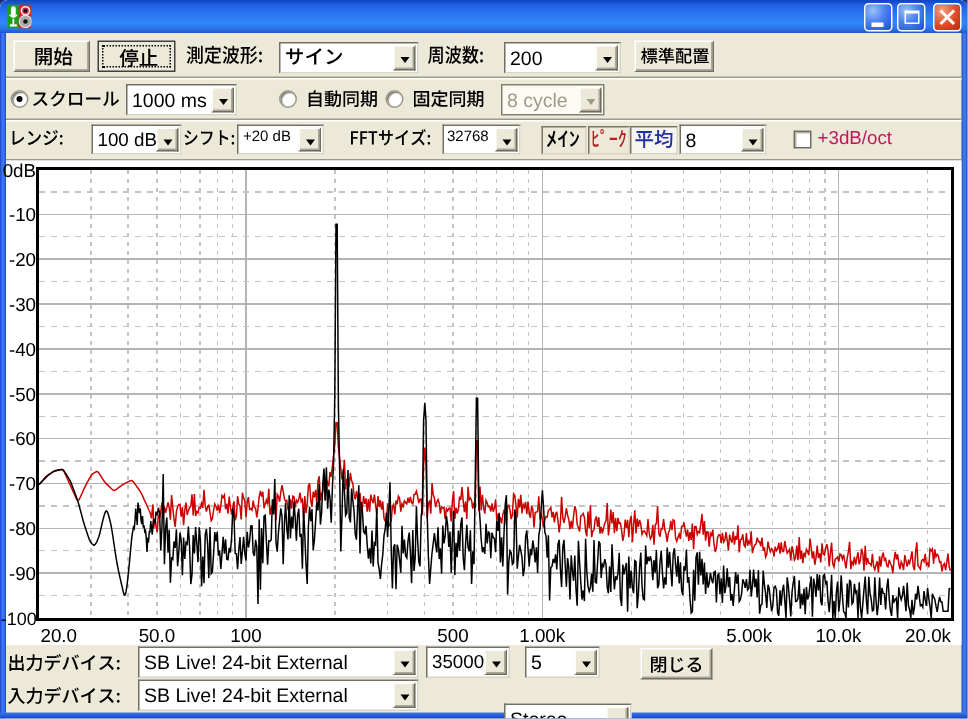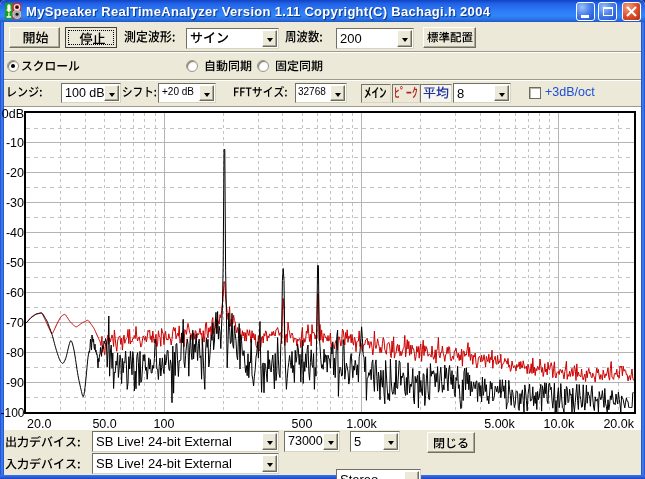--- a/index.html
+++ b/index.html
@@ -23,40 +23,39 @@
 .drop{position:absolute;right:1px;top:1px;bottom:1px;width:15px;background:#ece9d8;
  border:1px solid;border-color:#fff #6d6a5e #6d6a5e #fff;box-shadow:inset -1px -1px 0 #aca899}
 .drop:after{content:"";position:absolute;left:3.5px;top:7px;border:3.5px solid transparent;border-top:4px solid #000;border-bottom:none}
 .dropg:after{border-top-color:#9c9a8c}
 .radio{position:absolute;width:12px;height:12px;border-radius:50%;background:#fff;
  border:1px solid #9a9786;box-shadow:inset 1px 1px 1px #77746a}
 .radio.sel:after{content:"";position:absolute;left:3px;top:3px;width:4px;height:4px;border-radius:50%;background:#000}
 .tgl{position:absolute;border:1px solid;border-color:#7a7666 #d8d5c5 #d8d5c5 #7a7666;background:#ece9d8}
 .sep{position:absolute;left:4px;width:637px;height:2px;
  background:linear-gradient(180deg,#9d9a8b 0 50%,#fff 50% 100%)}
-.lat{position:absolute;font-size:13px;color:#1d4ed8;white-space:nowrap}
+.lat{position:absolute;font-size:13px;color:#be185d;white-space:nowrap}
 .chk{position:absolute;left:529px;top:87px;width:12px;height:12px;background:#fff;
  border:1px solid #6e6b60;box-shadow:inset 1px 1px 0 #b9b6a5}
 </style></head>
 <body>
 <div id="win">
 <div id="tbar">
       <svg style="position:absolute;left:5px;top:3px" width="16" height="16" viewBox="0 0 16 16">
 <rect x="0" y="0" width="7.5" height="16" rx="1" fill="#18a018"></rect>
 <rect x="7.5" y="0" width="8.5" height="16" rx="1" fill="#d42a1e"></rect>
 <rect x="2.3" y="1.2" width="3.2" height="7.5" rx="1.6" fill="#fff"></rect>
 <path d="M1.4 6.8q2.4 3 4.9 0" stroke="#e8ffe8" fill="none" stroke-width="1"></path>
 <rect x="3.3" y="9.5" width="1.2" height="4" fill="#fff"></rect>
         <rect x="1.6" y="13.2" width="4.6" height="1.5" fill="#fff"></rect>
 <circle cx="12" cy="4.2" r="2.7" fill="#c23" stroke="#eee" stroke-width="1.1"></circle>
 <circle cx="12" cy="4.2" r="1.2" fill="#111"></circle>
 <circle cx="12" cy="11.3" r="4.1" fill="#aaa" stroke="#ddd" stroke-width="0.8"></circle>
 <circle cx="12" cy="11.3" r="1.5" fill="#111"></circle>
 </svg>
-<div id="ttext">MySpeaker  RealTimeAnalyzer  Version 1.11  Copyright(C) Bachagi.h 2004</div>
 <div class="wbtn wb-blue" style="left:576px">
         <div style="position:absolute;left:4px;top:12px;width:8px;height:3px;background:#fff"></div>
       </div>
 <div class="wbtn wb-blue" style="left:598px">
         <div style="position:absolute;left:4px;top:4px;width:10px;height:9px;border:1px solid #fff;border-top:2px solid #fff"></div>
       </div>
 <div class="wbtn wb-red" style="left:622px">
         <svg width="17" height="17" style="position:absolute;left:0;top:0">
           <path d="M4 4L13 13M13 4L4 13" stroke="#fff" stroke-width="2"></path>
         </svg>
@@ -74,22 +73,30 @@
       <div class="drop"></div>
     </div>
 <div class="combo" style="left:336px;top:28px;width:78px;height:21px">
       <div class="txt">200</div>
       <div class="drop"></div>
     </div>
 <div class="btn2" style="left:423px;top:27px;width:53px;height:21px"></div>
 <div class="sep" style="top:51px"></div>
 
 <div class="radio sel" style="left:7px;top:60px"></div>
+<div class="combo" style="left:84px;top:56px;width:74px;height:21px">
+      <div class="txt">1000 ms</div>
+      <div class="drop"></div>
+    </div>
 <div class="radio" style="left:186px;top:60px"></div>
 <div class="radio" style="left:257px;top:60px"></div>
+<div class="combo" style="left:334px;top:56px;width:69px;height:21px;background:#fbfaf3;border-color:#82806f">
+ <div class="txt" style="color:#9c9a8c">8 cycle</div>
+      <div class="drop dropg"></div>
+    </div>
 <div class="sep" style="top:79px"></div>
 
 <div class="combo" style="left:61px;top:83px;width:60px;height:20px">
       <div class="txt" style="font-size:12.5px">100 dB</div>
       <div class="drop"></div>
     </div>
 <div class="combo" style="left:158px;top:83px;width:58px;height:20px">
       <div class="txt" style="font-size:10px">+20 dB</div>
       <div class="drop"></div>
     </div>
@@ -140,21 +147,21 @@
 <polyline points="26,322.9 26.5,322.5 27,322 27.5,321.4 28,320.8 28.5,320.2 29,319.6 29.5,319 30,318.4 30.5,317.9 31,317.4 31.5,317 32,316.6 32.5,316.3 33,316 33.5,315.7 34,315.4 34.5,315.1 35,314.8 35.5,314.6 36,314.3 36.5,314.1 37,314 37.5,313.9 38,313.7 38.5,313.6 39,313.5 39.5,313.4 40,313.2 40.5,313.1 41,313 41.5,313.1 42,313.4 42.5,314.1 43,315 43.5,316.1 44,317.2 44.5,318.3 45,319.4 45.5,320.5 46,321.6 46.5,322.7 47,323.8 47.5,324.9 48,326 48.5,327.1 49,328.2 49.5,329.3 50,330.4 50.5,331.5 51,332.6 51.5,333.3 52,333.6 52.5,333.3 53,332.6 53.5,331.5 54,330.4 54.5,329.3 55,328.2 55.5,327.1 56,326 56.5,324.9 57,323.9 57.5,322.9 58,321.9 58.5,321 59,320.1 59.5,319.1 60,318.2 60.5,317.4 61,316.7 61.5,316.1 62,315.7 62.5,315.4 63,315.1 63.5,314.8 64,314.6 64.5,314.4 65,314.5 65.5,314.9 66,315.5 66.5,316.3 67,317 67.5,317.8 68,318.6 68.5,319.4 69,320.1 69.5,320.9 70,321.5 70.5,322.1 71,322.6 71.5,323.1 72,323.6 72.5,324.1 73,324.5 73.5,325 74,325.5 74.5,326 75,326.4 75.5,326.7 76,326.9 76.5,326.8 77,326.6 77.5,326.3 78,325.9 78.5,325.5 79,325.1 79.5,324.8 80,324.4 80.5,324 81,323.7 81.5,323.3 82,323 82.5,322.7 83,322.4 83.5,322.2 84,321.9 84.5,321.7 85,321.4 85.5,321.2 86,320.9 86.5,320.7 87,320.4 87.5,320.3 88,320.5 88.5,320.8 89,321.3 89.5,322 90,322.7 90.5,323.4 91,324.1 91.5,324.8 92,325.5 92.5,326.2 93,326.9 93.5,327.7 94,328.5 94.5,329.5 95,330.5 95.5,331.6 96,332.8 96.5,333.9 97,335 97.5,336.1 98,337.2 98.5,338.4 99,339.5 99.5,340.5 100,341.5 100.5,343.4 101,345.6 101.5,339.8 102,336.3 102.5,352.2 103,347.4 103.5,347.7 104,350.8 104.8,354.6 105.6,343.1 106.4,345.5 107.2,340.9 108,335 108.8,344.3 109.6,337.8 110.4,341.8 111.2,338.6 112,334.9 112.8,338.3 113.6,346.5 114.4,330 115.2,338.3 116,346.3 116.8,351.3 117.6,341.1 118.4,337.8 119.2,336.4 120,336.4 120.8,344.4 121.6,338.1 122.4,350.1 123.2,340 124,335.1 124.8,343.3 125.6,340.3 126.4,338.3 127.2,337.6 128,329.5 128.8,343.6 129.6,329.4 130.4,344 131.2,341 132,341.9 132.8,338.3 133.6,338.7 134.4,335.6 135.2,338.6 136,326.5 136.8,337.1 137.6,341 138.4,337.8 139.2,336.8 140,341.6 140.8,347.1 141.6,345.7 142.4,340 143.2,335.9 144,337.6 144.8,340.4 145.6,336.4 146.4,342 147.2,337.4 148,330.4 148.8,331.7 149.6,330 150.4,339.5 151.2,335.8 152,342.4 152.8,331 153.6,338.3 154.4,343 155.2,338.2 156,334.2 156.8,346.8 157.6,344.2 158.4,330.8 159.2,336.1 160,337.2 160.8,346.3 161.6,328.5 162.4,331.9 163.2,334 164,344.6 164.8,334.8 165.6,331.4 166.4,339.6 167.2,339 168,340.1 168.8,333.8 169.6,338.4 170.4,338.7 171.2,345 172,339.2 172.8,331.1 173.6,327.3 174.4,331.1 175.2,327.8 176,338.8 176.8,335.8 177.6,333.3 178.4,336.3 179.2,325.9 180,343.1 180.8,338.9 181.6,337.7 182.4,339.8 183.2,331.1 184,346.9 184.8,329.6 185.6,331 186.4,334.4 187.2,328.3 188,323.4 188.8,327.6 189.6,332.4 190.4,334.4 191.2,333.7 192,339.6 192.8,340.7 193.6,332.9 194.4,339.2 195.2,330.7 196,331.3 196.8,338.2 197.6,333.4 198.4,334.8 199.2,332.9 200,328.4 200.8,334.4 201.6,333.2 202.4,345.3 203.2,330.7 204,342.1 204.8,335.9 205.6,324 206.4,322.2 207.2,333.8 208,338 208.8,327.8 209.6,331.6 210.4,326.6 211.2,335.4 212,320.7 212.8,317.5 213.6,333.7 214.4,329.1 215.2,327.9 216,319 216.8,333.4 217.6,320.2 218.4,321.8 219.2,324.1 220,314.7 220.8,317.8 221.6,310.6 222.4,303.5 223.2,296.3 224,281.9 224.8,281.9 225.6,298.1 226.4,305.3 227.2,312.4 228,319.6 228.8,316.8 229.6,306.6 230.4,326.3 231.2,319.3 232,322.5 232.8,323.7 233.6,315.2 234.4,320.5 235.2,322.1 236,329.6 236.8,332.9 237.6,327.5 238.4,331.8 239.2,334.5 240,328.5 240.8,340.3 241.6,338.6 242.4,330.7 243.2,336 244,332.2 244.8,341.1 245.6,332.7 246.4,341.1 247.2,329.7 248,333.3 248.8,335.5 249.6,329.8 250.4,336.9 251.2,342.8 252,330.7 252.8,338 253.6,333.4 254.4,339.8 255.2,334.3 256,345.5 256.8,347.5 257.6,348.1 258.4,335.6 259.2,350.8 260,349.5 260.8,347.2 261.6,337.6 262.4,336.2 263.2,343 264,333.7 264.8,336.1 265.6,330.8 266.4,332.1 267.2,341.1 268,335.8 268.8,337.7 269.6,333.9 270.4,335.1 271.2,335.9 272,331.8 272.8,335.3 273.6,331.3 274.4,335.1 275.2,336 276,329.7 276.8,329.4 277.6,327.5 278.4,330.8 279.2,335.4 280,332.9 280.8,332.9 281.6,343.6 282.4,310.3 283.2,298.4 284,310.3 284.8,345.6 285.6,335.3 286.4,334.1 287.2,342.4 288,322.1 288.8,329.8 289.6,332 290.4,338.1 291.2,334.7 292,333 292.8,335.5 293.6,342.4 294.4,338 295.2,338.7 296,338.2 296.8,346.1 297.6,339.2 298.4,340.6 299.2,338.9 300,338.7 300.8,347.6 301.6,334.2 302.4,327.4 303.2,345.9 304,338.4 304.8,342.3 305.6,339.7 306.4,331.1 307.2,333.3 308,324.7 308.8,333.9 309.6,341.5 310.4,334.3 311.2,346 312,324.6 312.8,333.2 313.6,332 314.4,333.6 315.2,339.1 316,334.9 316.8,338.6 317.6,293.9 318.4,293.9 319.2,340.6 320,324.4 320.8,340.2 321.6,329.9 322.4,338.6 323.2,342.4 324,333.6 324.8,335.3 325.6,337.9 326.4,337.4 327.2,341 328,335.5 328.8,341.1 329.6,338.7 330.4,332.9 331.2,347.1 332,343.2 332.8,344.3 333.6,345.4 334.4,348.9 335.2,343.1 336,340.5 336.8,341.9 337.6,350.1 338.4,337.1 339.2,336.8 340,340.2 340.8,346.1 341.6,343.3 342.4,329.2 343.2,330.3 344,337.2 344.8,344.9 345.6,332.5 346.4,338.4 347.2,329.8 348,342.3 348.8,336.3 349.6,338.3 350.4,334.6 351.2,342.8 352,334.4 352.8,342 353.6,345.2 354.4,337.3 355.2,339.5 356,351.7 356.8,341.7 357.6,341.3 358.4,341.1 359.2,330.9 360,346.4 360.8,343.2 361.6,346.2 362.4,351.6 363.2,346.7 364,344.3 364.8,344.7 365.6,340.1 366.4,339.7 367.2,338.2 368,344.9 368.8,341.3 369.6,348.2 370.4,342.2 371.2,341.6 372,347.2 372.8,355 373.6,348.3 374.4,331.2 375.2,345.3 376,348.5 376.8,344.4 377.6,338.8 378.4,343.4 379.2,346.5 380,352.8 380.8,347.3 381.6,352.5 382.4,343.8 383.2,337.4 384,340.1 384.8,349.6 385.6,351.9 386.4,354.3 387.2,344.1 388,343.5 388.8,342.3 389.6,345 390.4,353.9 391.2,357.6 392,341 392.8,352.2 393.6,336.8 394.4,358.1 395.2,354.1 396,353.2 396.8,346.5 397.6,344.3 398.4,351.3 399.2,344.9 400,355.8 400.8,351.3 401.6,355.5 402.4,351.9 403.2,348.7 404,347.2 404.8,335.4 405.6,356.9 406.4,350.3 407.2,339.7 408,349 408.8,341.4 409.6,355.4 410.4,345.3 411.2,354.2 412,345.2 412.8,349 413.6,348.7 414.4,353.5 415.2,360.6 416,356.6 416.8,346.4 417.6,352 418.4,346.5 419.2,358.2 420,347.2 420.8,344 421.6,361.4 422.4,349.3 423.2,340.2 424,355.6 424.8,345.7 425.6,351.3 426.4,346.7 427.2,349.6 428,356.2 428.8,354.3 429.6,354 430.4,355.4 431.2,357.1 432,346 432.8,355.6 433.6,359.3 434.4,357.8 435.2,349.8 436,363.1 436.8,350 437.6,348.8 438.4,337.4 439.2,355.6 440,357.8 440.8,352.3 441.6,352.6 442.4,346 443.2,353.2 444,356 444.8,361.3 445.6,355 446.4,353.5 447.2,347.3 448,353.5 448.8,346.5 449.6,347.2 450.4,358.7 451.2,360.9 452,358.2 452.8,356 453.6,359.3 454.4,350.9 455.2,351.1 456,348.2 456.8,353.5 457.6,357.7 458.4,353 459.2,360.6 460,354.7 460.8,359.9 461.6,349.1 462.4,366.2 463.2,351.1 464,351 464.8,356.3 465.6,354.2 466.4,355.1 467.2,349 468,342.6 468.8,356.5 469.6,347.4 470.4,360.4 471.2,354.5 472,354.6 472.8,364.4 473.6,355.5 474.4,356.9 475.2,353.1 476,362.8 476.8,368 477.6,365.4 478.4,358.1 479.2,356.6 480,356.5 480.8,362.1 481.6,355.2 482.4,361.4 483.2,360.1 484,354.7 484.8,360.1 485.6,367 486.4,356.4 487.2,359.8 488,361.7 488.8,354.2 489.6,363.1 490.4,357.4 491.2,359.9 492,350.2 492.8,368.3 493.6,360 494.4,359.5 495.2,356.2 496,363.3 496.8,364.5 497.6,355.4 498.4,363.9 499.2,360.9 500,362.5 500.8,354.2 501.6,368.8 502.4,365.3 503.2,363.3 504,362.7 504.8,358.4 505.6,361.2 506.4,361.1 507.2,364.2 508,358.4 508.8,367 509.6,364.9 510.4,371.4 511.2,369.6 512,361.1 512.8,365.4 513.6,367.8 514.4,365.7 515.2,366.8 516,371 516.8,364.4 517.6,367.2 518.4,366 519.2,361.9 520,369.1 520.8,361.5 521.6,367.7 522.4,367.7 523.2,360.8 524,365 524.8,368.7 525.6,367.5 526.4,366.1 527.2,373.7 528,364.2 528.8,367.4 529.6,373.3 530.4,371.8 531.2,363.7 532,373.5 532.8,358.1 533.6,372.8 534.4,367.1 535.2,375.5 536,368.5 536.8,370.7 537.6,366.2 538.4,367.7 539.2,370.1 540,359 540.8,365.3 541.6,372.3 542.4,367.5 543.2,376.5 544,371.9 544.8,363.7 545.6,372 546.4,368.9 547.2,374.9 548,362.2 548.8,369.3 549.6,370 550.4,365.8 551.2,362.7 552,366.6 552.8,377.7 553.6,368.7 554.4,361.8 555.2,375.9 556,378 556.8,372.7 557.6,372.3 558.4,371.4 559.2,374.5 560,369.3 560.8,370 561.6,372.8 562.4,369.8 563.2,374.3 564,378.9 564.8,371.9 565.6,368 566.4,361.3 567.2,379.4 568,374.6 568.8,376.3 569.6,371.2 570.4,376.5 571.2,372.1 572,368.3 572.8,376.2 573.6,373.3 574.4,365.7 575.2,369.1 576,380.4 576.8,363.9 577.6,376.5 578.4,372.1 579.2,375.5 580,375.7 580.8,376.9 581.6,369.2 582.4,377.5 583.2,379.8 584,376.7 584.8,374.2 585.6,381.6 586.4,370.8 587.2,377.8 588,371.3 588.8,368.4 589.6,373.4 590.4,372.4 591.2,376.9 592,377.9 592.8,373.2 593.6,375.7 594.4,377.3 595.2,382.1 596,373.6 596.8,367.9 597.6,373 598.4,369.5 599.2,376 600,379.4 600.8,374.5 601.6,376.4 602.4,380 603.2,370.1 604,374.1 604.8,377.8 605.6,373.9 606.4,375.5 607.2,372 608,367.6 608.8,377.6 609.6,380.2 610.4,368.4 611.2,361.5 612,377.1 612.8,378.2 613.6,379.4 614.4,373.7 615.2,373 616,374.5 616.8,369.3 617.6,376.6 618.4,375.4 619.2,378.2 620,366 620.8,367.2 621.6,366 622.4,375.8 623.2,366.2 624,371.2 624.8,369.6 625.6,370.5 626.4,374.9 627.2,374.5 628,381 628.8,376.8 629.6,375.6 630.4,380.1 631.2,374.7 632,369 632.8,378 633.6,380.5" fill="none" stroke="#cc0000" stroke-width="1"></polyline>
 <polyline points="26,322.9 26.5,322.6 27,322.1 27.5,321.6 28,321 28.5,320.5 29,320 29.5,319.4 30,318.9 30.5,318.4 31,317.9 31.5,317.5 32,317 32.5,316.6 33,316.3 33.5,315.9 34,315.5 34.5,315.1 35,314.7 35.5,314.4 36,314.1 36.5,313.9 37,313.7 37.5,313.6 38,313.5 38.5,313.4 39,313.3 39.5,313.2 40,313.1 40.5,313 41,313 41.5,313 42,313.3 42.5,313.7 43,314.4 43.5,315.2 44,316 44.5,316.8 45,317.6 45.5,318.4 46,319.2 46.5,320.1 47,321.1 47.5,322.3 48,323.5 48.5,324.8 49,326.2 49.5,327.5 50,328.9 50.5,330.2 51,331.6 51.5,333 52,334.6 52.5,336.2 53,338 53.5,339.9 54,341.7 54.5,343.6 55,345.5 55.5,347.3 56,349 56.5,350.6 57,352.2 57.5,353.7 58,355.2 58.5,356.7 59,358.1 59.5,359.5 60,360.6 60.5,361.5 61,362.1 61.5,362.7 62,363.1 62.5,363.4 63,363.3 63.5,362.9 64,362.1 64.5,361.2 65,360.1 65.5,358.9 66,357.5 66.5,355.7 67,353.6 67.5,351.5 68,349.2 68.5,347.1 69,345.2 69.5,343.4 70,341.9 70.5,340.9 71,340.6 71.5,341.1 72,342.4 72.5,344 73,345.8 73.5,347.8 74,350.1 74.5,352.9 75,356 75.5,359.3 76,362.7 76.5,366 77,369.4 77.5,372.5 78,375.5 78.5,378.1 79,380.6 79.5,382.8 80,385.1 80.5,387.3 81,389.5 81.5,391.6 82,393.8 82.5,395.6 83,396.7 83.5,396.4 84,394.6 84.5,391.4 85,387.4 85.5,382.9 86,378.1 86.5,372.8 87,367.2 87.5,361.9 88,357.3 88.5,354.2 89,351.5 89.5,352.3 90,347.3 90.5,339 91,344.5 91.5,349.9 92,335 92.5,338.8 93,342.1 93.5,338.9 94,346.5 94.5,349.5 95,344.1 95.5,351.7 96,350.2 96.5,354.4 97,353.8 97.5,358.6 98,367.9 98.5,358.5 99,361.7 99.5,354.7 100,354.7 100.5,347.4 101,351.6 101.5,356.4 102,349.3 102.5,345.7 103,348.3 103.5,348.3 104,341.1 104.8,343.4 105.6,338.5 106.4,342.1 107.2,366.9 108,350.8 108.8,316 109.6,376.2 110.4,352.2 111.2,345 112,368.4 112.8,353.1 113.6,388.5 114.4,372.1 115.2,372.9 116,361 116.8,365.3 117.6,352.9 118.4,377.5 119.2,368.1 120,355.1 120.8,360 121.6,383.5 122.4,358.4 123.2,372.7 124,361.7 124.8,362.7 125.6,351 126.4,364.7 127.2,389.4 128,383.2 128.8,356.7 129.6,369 130.4,351.3 131.2,362 132,374.8 132.8,351.6 133.6,360.1 134.4,390.8 135.2,371.1 136,388.8 136.8,356.6 137.6,352.7 138.4,362.6 139.2,385.4 140,351.4 140.8,382.4 141.6,381.2 142.4,369 143.2,354.7 144,360.9 144.8,354.6 145.6,370.4 146.4,367.1 147.2,379.3 148,369.1 148.8,357.8 149.6,369.1 150.4,359.5 151.2,372.8 152,373.1 152.8,365.3 153.6,368.3 154.4,358.5 155.2,338.9 156,344.3 156.8,369 157.6,369.2 158.4,379.5 159.2,366.3 160,358.1 160.8,376 161.6,367.5 162.4,357.9 163.2,368.6 164,373.7 164.8,354.5 165.6,365 166.4,360.8 167.2,350.6 168,350.5 168.8,368.8 169.6,370.6 170.4,359.9 171.2,364.7 172,402.7 172.8,346.1 173.6,393.2 174.4,352 175.2,375.5 176,344.1 176.8,343.5 177.6,360.8 178.4,376.5 179.2,360.6 180,360.9 180.8,359.9 181.6,332.9 182.4,343 183.2,319.3 184,361.6 184.8,367.8 185.6,355.3 186.4,346.9 187.2,338.9 188,344.1 188.8,376.2 189.6,349.1 190.4,335.2 191.2,352.6 192,359.6 192.8,330.1 193.6,358.9 194.4,344.4 195.2,352.3 196,334.4 196.8,345.4 197.6,360.5 198.4,343.6 199.2,339.2 200,357.8 200.8,355.8 201.6,379.2 202.4,338.6 203.2,357.1 204,376.2 204.8,389.3 205.6,351.2 206.4,337.8 207.2,347.4 208,339.3 208.8,367 209.6,359.9 210.4,347.8 211.2,334.8 212,340.3 212.8,322.7 213.6,349.7 214.4,342 215.2,322.8 216,312.3 216.8,333.6 217.6,311.5 218.4,339.2 219.2,326.4 220,331.7 220.8,348.5 221.6,325 222.4,308.2 223.2,263.7 224,149.5 224.8,149.5 225.6,270.6 226.4,312.4 227.2,367.7 228,343.3 228.8,312.9 229.6,327.4 230.4,343.6 231.2,342 232,313.3 232.8,344.9 233.6,348.3 234.4,325.7 235.2,333.7 236,340.4 236.8,355.7 237.6,359.8 238.4,338.8 239.2,323.5 240,369 240.8,334.7 241.6,340.7 242.4,354.5 243.2,355.7 244,350.6 244.8,363.1 245.6,372.5 246.4,365.6 247.2,375.7 248,353.7 248.8,377.7 249.6,361.9 250.4,363 251.2,339 252,374.9 252.8,379.5 253.6,386 254.4,376.2 255.2,369.6 256,357.1 256.8,352.8 257.6,341.8 258.4,358.2 259.2,340.6 260,321.5 260.8,365.9 261.6,392.3 262.4,364.7 263.2,362.9 264,392.8 264.8,363.2 265.6,366.5 266.4,373.6 267.2,381.8 268,350.5 268.8,369 269.6,359.7 270.4,370.6 271.2,372 272,360.8 272.8,355 273.6,368.4 274.4,388.8 275.2,353.4 276,380.6 276.8,371.8 277.6,337.6 278.4,359.9 279.2,374.4 280,377.5 280.8,344.2 281.6,337.3 282.4,280.4 283.2,268.5 284,280.4 284.8,343.2 285.6,371 286.4,389.3 287.2,378.7 288,368.7 288.8,362.4 289.6,355.4 290.4,362.4 291.2,368.3 292,351.5 292.8,372.7 293.6,365.5 294.4,382.4 295.2,350.3 296,362.3 296.8,356.9 297.6,343.9 298.4,350 299.2,364.6 300,354.3 300.8,381.9 301.6,358.2 302.4,340.5 303.2,383.4 304,361.8 304.8,371.4 305.6,353.7 306.4,367.3 307.2,349.3 308,345 308.8,371.7 309.6,380.2 310.4,362.4 311.2,349.8 312,364.8 312.8,367.6 313.6,353.5 314.4,389.3 315.2,367.5 316,376.2 316.8,322.9 317.6,265.5 318.4,265.5 319.2,334.3 320,346.2 320.8,359.5 321.6,368.2 322.4,364.7 323.2,369.3 324,349.2 324.8,362.3 325.6,354.7 326.4,355.6 327.2,372.1 328,355.1 328.8,358.2 329.6,359 330.4,368.2 331.2,347.1 332,354 332.8,341.8 333.6,375 334.4,358.2 335.2,377.6 336,355.7 336.8,336.5 337.6,330.1 338.4,396.4 339.2,374.4 340,367.2 340.8,368.5 341.6,376.2 342.4,375.2 343.2,339.6 344,344.7 344.8,379.2 345.6,371 346.4,363.2 347.2,367.1 348,371.5 348.8,384.1 349.6,379 350.4,358 351.2,353.6 352,365.9 352.8,377.7 353.6,365.9 354.4,370.2 355.2,360.3 356,365.7 356.8,375 357.6,364.8 358.4,382 359.2,356.9 360,352.3 360.8,338.7 361.6,326.8 362.4,338.7 363.2,354.7 364,357.2 364.8,371.8 365.6,356.8 366.4,400.3 367.2,378.2 368,377.6 368.8,372.6 369.6,375.3 370.4,369.6 371.2,379.7 372,362.7 372.8,359.9 373.6,379.3 374.4,391.4 375.2,364.8 376,359.9 376.8,376.7 377.6,391.1 378.4,372 379.2,378.5 380,399.7 380.8,370.2 381.6,380.3 382.4,387.2 383.2,370.3 384,393 384.8,403.8 385.6,360.5 386.4,374.9 387.2,388.2 388,399.7 388.8,393.5 389.6,400.7 390.4,359.1 391.2,380.9 392,391 392.8,394.3 393.6,391.6 394.4,382.5 395.2,394.5 396,360 396.8,388 397.6,388.6 398.4,375 399.2,360.8 400,362.5 400.8,385.3 401.6,376.1 402.4,377.5 403.2,372.8 404,376.3 404.8,391.4 405.6,395.5 406.4,377.5 407.2,394.7 408,362.8 408.8,379.5 409.6,393 410.4,384.2 411.2,386.6 412,382 412.8,368.5 413.6,398.6 414.4,404 415.2,376.4 416,382.9 416.8,378.7 417.6,375.3 418.4,407.8 419.2,371 420,392.3 420.8,380.4 421.6,391.7 422.4,395.5 423.2,373.7 424,374.4 424.8,405.5 425.6,395.8 426.4,378.1 427.2,368.4 428,390.3 428.8,399.2 429.6,399.8 430.4,363.6 431.2,376.3 432,371.1 432.8,374.1 433.6,370.7 434.4,374.9 435.2,386.8 436,373.4 436.8,381.8 437.6,366.6 438.4,392.2 439.2,389.8 440,374.8 440.8,367.1 441.6,381.4 442.4,392.3 443.2,384.9 444,389.8 444.8,365 445.6,378.4 446.4,367.9 447.2,380 448,390.9 448.8,369.2 449.6,365.5 450.4,376.8 451.2,384.5 452,370.7 452.8,389 453.6,374.9 454.4,393.5 455.2,396.8 456,377.6 456.8,380.5 457.6,366.3 458.4,388.4 459.2,384.7 460,399.4 460.8,408.7 461.6,407.8 462.4,379.8 463.2,400.5 464,371.7 464.8,368.2 465.6,389.8 466.4,367.8 467.2,383.7 468,372.6 468.8,389.7 469.6,375 470.4,396 471.2,381.5 472,391.8 472.8,388.9 473.6,381.9 474.4,386.3 475.2,388.8 476,381.4 476.8,380.9 477.6,401.6 478.4,383.5 479.2,382.6 480,396.2 480.8,385.6 481.6,401.9 482.4,377 483.2,395.5 484,390.6 484.8,378.8 485.6,391.5 486.4,384.7 487.2,400.4 488,396 488.8,403.9 489.6,393 490.4,381.4 491.2,389.1 492,382.9 492.8,401 493.6,399.7 494.4,395.9 495.2,386.2 496,388.3 496.8,391.9 497.6,386 498.4,393.3 499.2,392.2 500,379.8 500.8,397.7 501.6,390.5 502.4,379.7 503.2,391.4 504,385.8 504.8,398.3 505.6,380.1 506.4,409.1 507.2,403.5 508,402.8 508.8,380.4 509.6,389.7 510.4,395.6 511.2,405.3 512,389.8 512.8,392.3 513.6,399.9 514.4,407.5 515.2,404 516,391.7 516.8,390.8 517.6,393.1 518.4,408.6 519.2,410.4 520,393.6 520.8,403.8 521.6,393.7 522.4,389.8 523.2,400.6 524,412 524.8,384.9 525.6,391 526.4,400.4 527.2,410.9 528,394.9 528.8,388.6 529.6,384 530.4,401 531.2,400.7 532,398.8 532.8,386.8 533.6,405.8 534.4,395.8 535.2,403.5 536,392.3 536.8,409.5 537.6,391.4 538.4,399.7 539.2,397.1 540,390.1 540.8,384.3 541.6,411.1 542.4,385.7 543.2,390 544,398 544.8,382.7 545.6,393.6 546.4,383.2 547.2,401 548,403.6 548.8,384 549.6,383 550.4,389.6 551.2,387.2 552,400.1 552.8,408.2 553.6,397.9 554.4,383.2 555.2,412 556,400.5 556.8,412 557.6,394.9 558.4,387.7 559.2,407.7 560,399.9 560.8,383.6 561.6,397 562.4,407.8 563.2,408.6 564,412 564.8,389 565.6,405 566.4,386.5 567.2,388.2 568,402.7 568.8,401.5 569.6,389.2 570.4,395.2 571.2,394.1 572,412 572.8,388.2 573.6,405 574.4,412 575.2,402.6 576,392.9 576.8,384.3 577.6,400.4 578.4,409.5 579.2,384.5 580,395.5 580.8,399.6 581.6,407.3 582.4,406.7 583.2,384.8 584,400 584.8,410.1 585.6,402.4 586.4,385.1 587.2,403.3 588,391.9 588.8,395.4 589.6,395.8 590.4,406.3 591.2,392 592,385.7 592.8,398.8 593.6,407.1 594.4,410.6 595.2,396.8 596,401.2 596.8,399.7 597.6,398.7 598.4,412 599.2,391.6 600,396.8 600.8,399.8 601.6,397 602.4,390.6 603.2,398.9 604,407.4 604.8,388.5 605.6,403.7 606.4,406.5 607.2,412 608,399.8 608.8,409.8 609.6,404.9 610.4,395.8 611.2,399.7 612,390.5 612.8,397.2 613.6,403.8 614.4,403.1 615.2,404.8 616,394 616.8,399.8 617.6,403.9 618.4,392.1 619.2,399.1 620,404.4 620.8,412 621.6,395.9 622.4,397.8 623.2,399.6 624,404.1 624.8,407.9 625.6,402.2 626.4,397.9 627.2,401.2 628,401.4 628.8,407.5 629.6,407.5 630.4,407.5 631.2,407.5 632,407.5 632.8,392.6 633.6,392.4" fill="none" stroke="#000" stroke-width="1"></polyline>
 <rect x="25" y="112" width="610" height="301" fill="none" stroke="#000" stroke-width="2" shape-rendering="crispEdges"></rect>
 </svg>
 
 <div class="combo" style="left:92px;top:431px;width:187px;height:21px">
       <div class="txt">SB Live! 24-bit External</div>
       <div class="drop"></div>
     </div>
 <div class="combo" style="left:284px;top:431px;width:56px;height:21px">
-      <div class="txt" style="font-size:12.5px">73000</div>
+      <div class="txt" style="font-size:12.5px">35000</div>
       <div class="drop"></div>
     </div>
 <div class="combo" style="left:350px;top:431px;width:50px;height:21px">
       <div class="txt">5</div>
       <div class="drop"></div>
     </div>
 <div class="btn2" style="left:427px;top:432px;width:48px;height:21px"></div>
 <div class="combo" style="left:92px;top:453px;width:187px;height:21px">
       <div class="txt">SB Live! 24-bit External</div>
       <div class="drop"></div>

